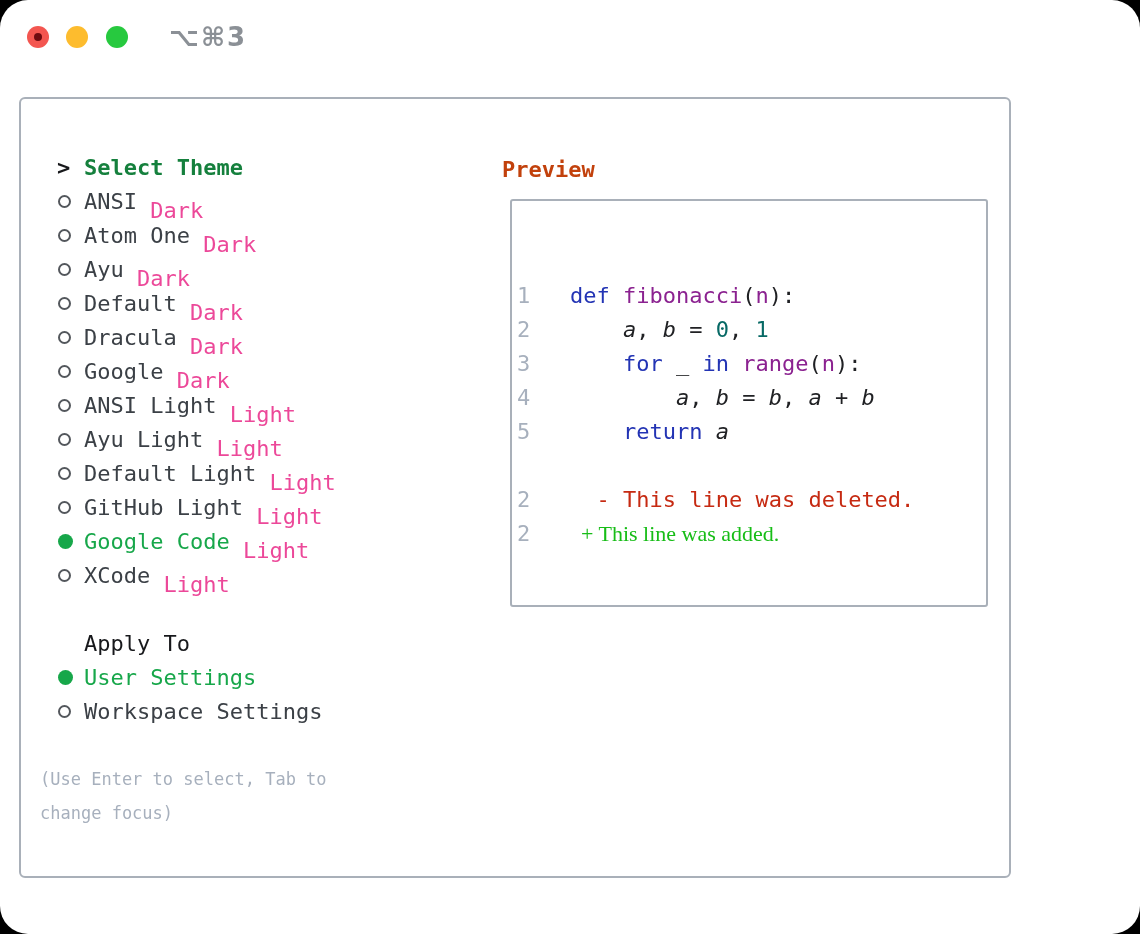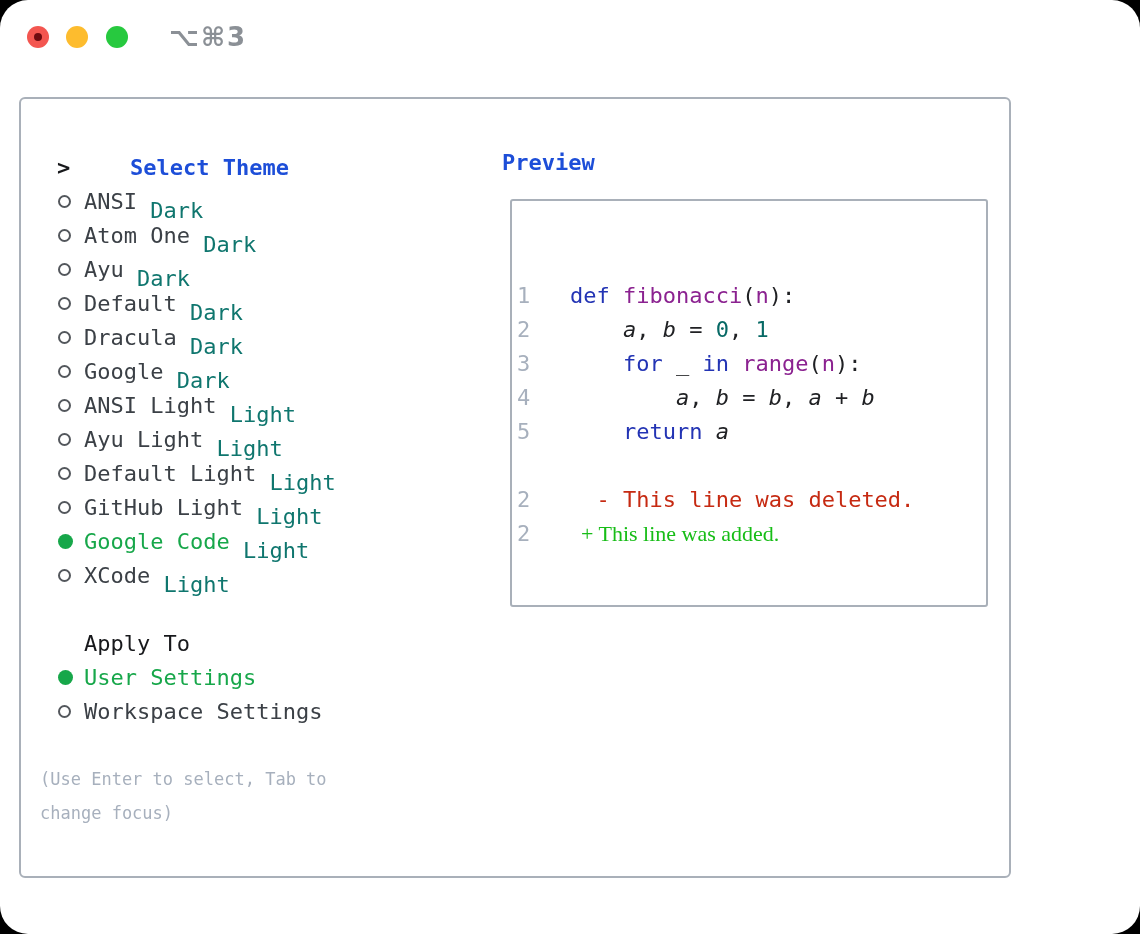--- a/index.html
+++ b/index.html
@@ -26,26 +26,26 @@
   
   .row{display:flex;align-items:center;height:34px;font-size:22px;white-space:pre;}
   #theme-list{position:absolute;left:36px;top:51px;}
   #apply-block{position:absolute;left:36px;top:527px;}
   .marker-cell{width:27px;display:flex;align-items:center;justify-content:flex-start;flex:none;}
   .hdr-marker{font-weight:bold;color:#17181b;}
   .radio{width:13px;height:13px;border:2px solid #53575c;border-radius:50%;box-sizing:border-box;margin-left:1px;}
   .radio.sel{width:15px;height:15px;border:none;background:#17a74a;}
   .item-name{color:#3b4046;}
   .item-name.green{color:#17a74a;}
-  .item-variant{color:#0f766e;margin-top:18px;}
-  .hdr-label{font-weight:bold;color:#1d4ed8;margin-left:46px;}
+  .item-variant{color:#ec4899;margin-top:18px;}
+  .hdr-label{font-weight:bold;color:#15803d;}
   .subhdr-label{color:#17181b;}
   #help{position:absolute;left:19px;top:663px;font-size:17px;line-height:34px;color:#a7b0bd;white-space:pre;}
   
-  #preview-title{position:absolute;left:481px;top:46px;font-size:22px;font-weight:bold;color:#1d4ed8;height:34px;display:flex;align-items:center;}
+  #preview-title{position:absolute;left:481px;top:53px;font-size:22px;font-weight:bold;color:#c2410c;height:34px;display:flex;align-items:center;}
   #preview-box{
     position:absolute;left:489px;top:100px;width:478px;height:408px;
     border:2px solid #a9b0b9;border-radius:3px;box-sizing:border-box;
     padding:78px 0 0 5px;overflow:hidden;
   }
   .code-line{font-size:22px;line-height:34px;white-space:pre;color:#202124;}
   .blank-line{height:34px;}
   .tok-lineno{color:#a7b0bd;}
   .tok-kw{color:#2334b4;}
   .tok-fn{color:#8b2290;}

